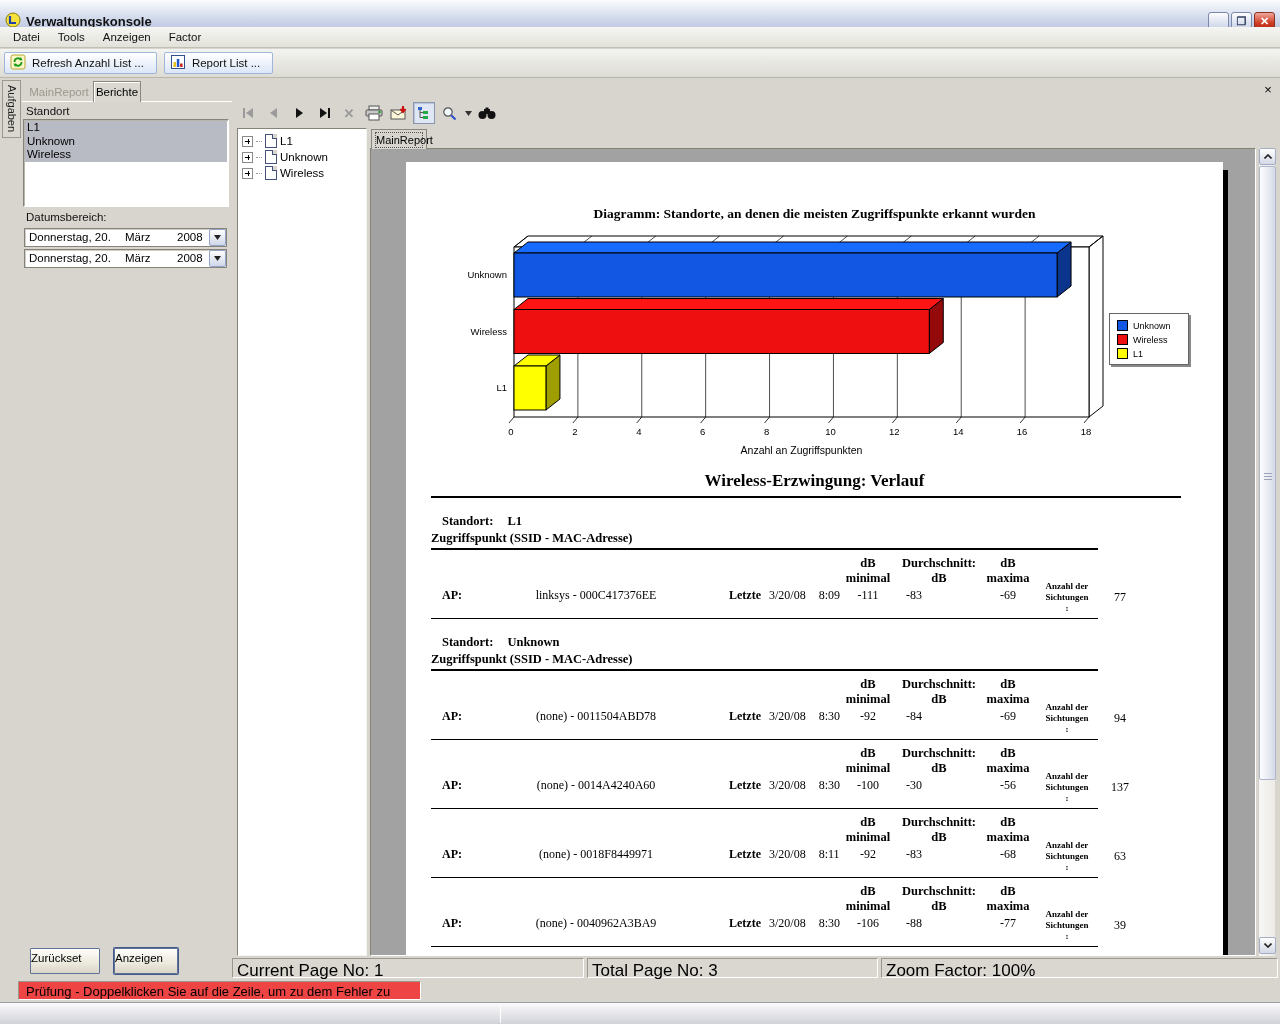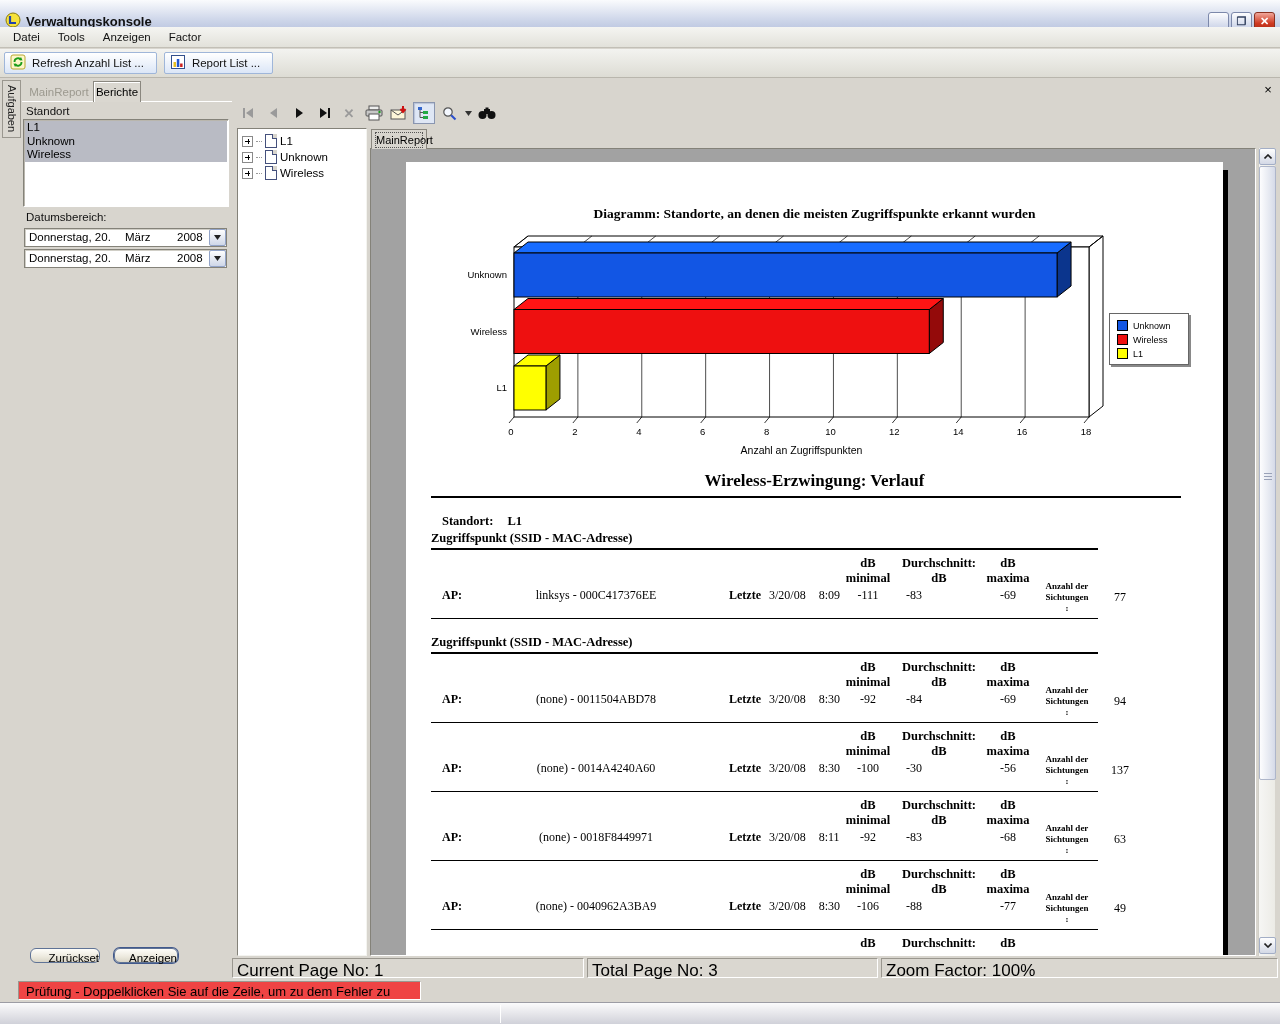--- a/index.html
+++ b/index.html
@@ -46,22 +46,22 @@
   .list-item { height:13.5px; font-size:11.5px; line-height:13px; padding-left:2px; color:#000; }
   .list-item.sel { background:#b9bbc4; }
   .combo { position:absolute; left:24px; width:203px; height:19px; background:#fff;
     border:1px solid #848279; box-shadow:inset 1px 1px 0 #d0cec6; font-size:11.5px; }
   .combo span { position:absolute; top:2px; }
   .combo .c-day { left:4px; } .combo .c-month { left:100px; } .combo .c-year { left:152px; }
   .combo-btn { position:absolute; right:0px; top:0px; width:17px; height:17px;
     background:linear-gradient(#fefefe,#cfd7e8); border:1px solid #93a4c8; border-radius:2px;
     display:flex; align-items:center; justify-content:center; }
   .combo-btn svg { display:block; }
-  .xp-btn { position:absolute; height:15px; font-size:11.5px; text-align:right; padding-top:3px;
-    background:linear-gradient(#fefdf9,#ece9dd 60%,#d9d5c7); border:1px solid #5f7396; border-radius:6px; color:#000; }
+  .xp-btn { position:absolute; height:26px; font-size:11.5px; text-align:left; padding-top:3px;
+    background:linear-gradient(#fefdf9,#ece9dd 60%,#d9d5c7); border:1px solid #5f7396; border-radius:1px; color:#000; }
   .xp-btn.default { box-shadow:0 0 0 1px #41598c; }
 
   
   .viewer-x { position:absolute; left:1260px; top:84px; width:16px; height:14px;
     font-size:13px; line-height:12px; text-align:center; color:#000; }
   .vtoolbar { position:absolute; left:238px; top:100px; width:1038px; height:26px;
     display:flex; align-items:center; gap:3px; }
   .vt-icon { width:22px; height:22px; display:flex; align-items:center; justify-content:center; }
   .vt-icon.pressed { border:1px solid #8a96b0; background:#dfe7f5; box-shadow:inset 1px 1px 1px #b8c2d8; }
 
@@ -421,20 +421,21 @@
             <span class="vl cx" style="left: 577px;">-69</span>
             <span class="anz">
               <div>Anzahl der</div>
               <div>Sichtungen</div>
               <div>:</div>
             </span>
             <span class="cx" style="left: 689px; top: 40px;">77</span>
           </div>
           <div class="row-rule"></div>
           <div class="grp-head">
+            <div class="grp-line1"><span>Standort:</span><span class="grp-name">Unknown</span></div>
             <div class="grp-line2">Zugriffspunkt (SSID - MAC-Adresse)</div>
             <div class="rule2"></div>
           </div>
           <div class="ap-row">
             <span class="hc h-l1 cx" style="left: 437px;">dB</span>
             <span class="hc h-l1 cx" style="left: 508px;">Durchschnitt:</span>
             <span class="hc h-l1 cx" style="left: 577px;">dB</span>
             <span class="hc h-l2 cx" style="left: 437px;">minimal</span>
             <span class="hc h-l2 cx" style="left: 508px;">dB</span>
             <span class="hc h-l2 cx" style="left: 577px;">maxima</span>
@@ -505,21 +506,21 @@
             <span class="vl cx" style="left: 165px;">(none) - 0040962A3BA9</span>
             <span class="vl" style="left: 298px;"><span class="letzte-b" style="position: static;">Letzte</span><span style="position: static; margin-left: 8px;">3/20/08</span><span style="position: static; margin-left: 13px;">8:30</span></span>
             <span class="vl cx" style="left: 437px;">-106</span>
             <span class="vl cx" style="left: 483px;">-88</span>
             <span class="vl cx" style="left: 577px;">-77</span>
             <span class="anz">
               <div>Anzahl der</div>
               <div>Sichtungen</div>
               <div>:</div>
             </span>
-            <span class="cx" style="left: 689px; top: 40px;">49</span>
+            <span class="cx" style="left: 689px; top: 40px;">39</span>
           </div>
           <div class="row-rule"></div>
           <div class="ap-row partial">
             <span class="hc h-l1 cx" style="left: 437px;">dB</span>
             <span class="hc h-l1 cx" style="left: 508px;">Durchschnitt:</span>
             <span class="hc h-l1 cx" style="left: 577px;">dB</span>
           </div>
         </div>
     </div>
     <div class="page-shadow-r"></div>

